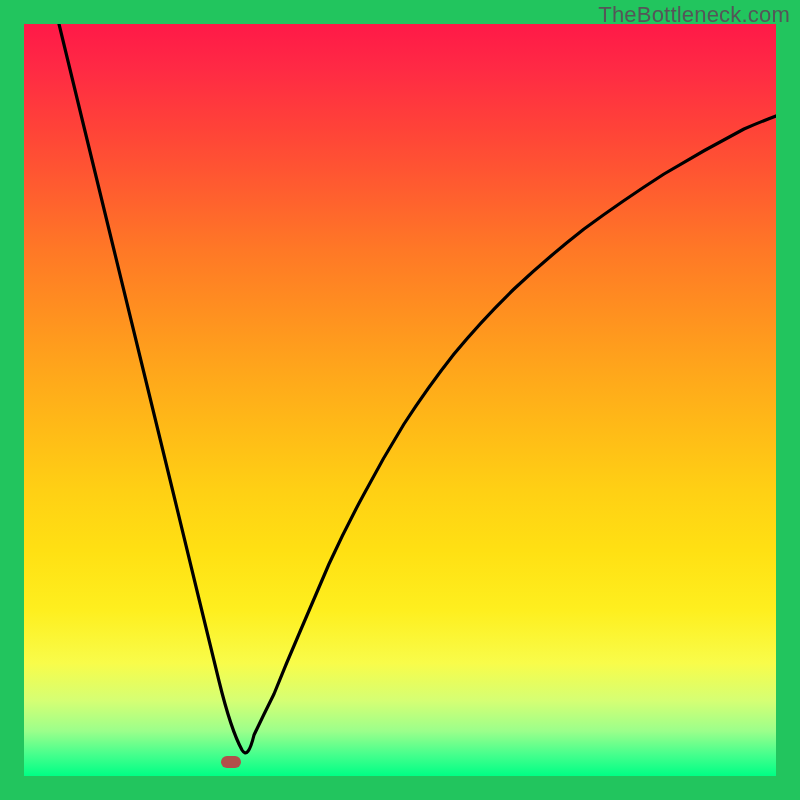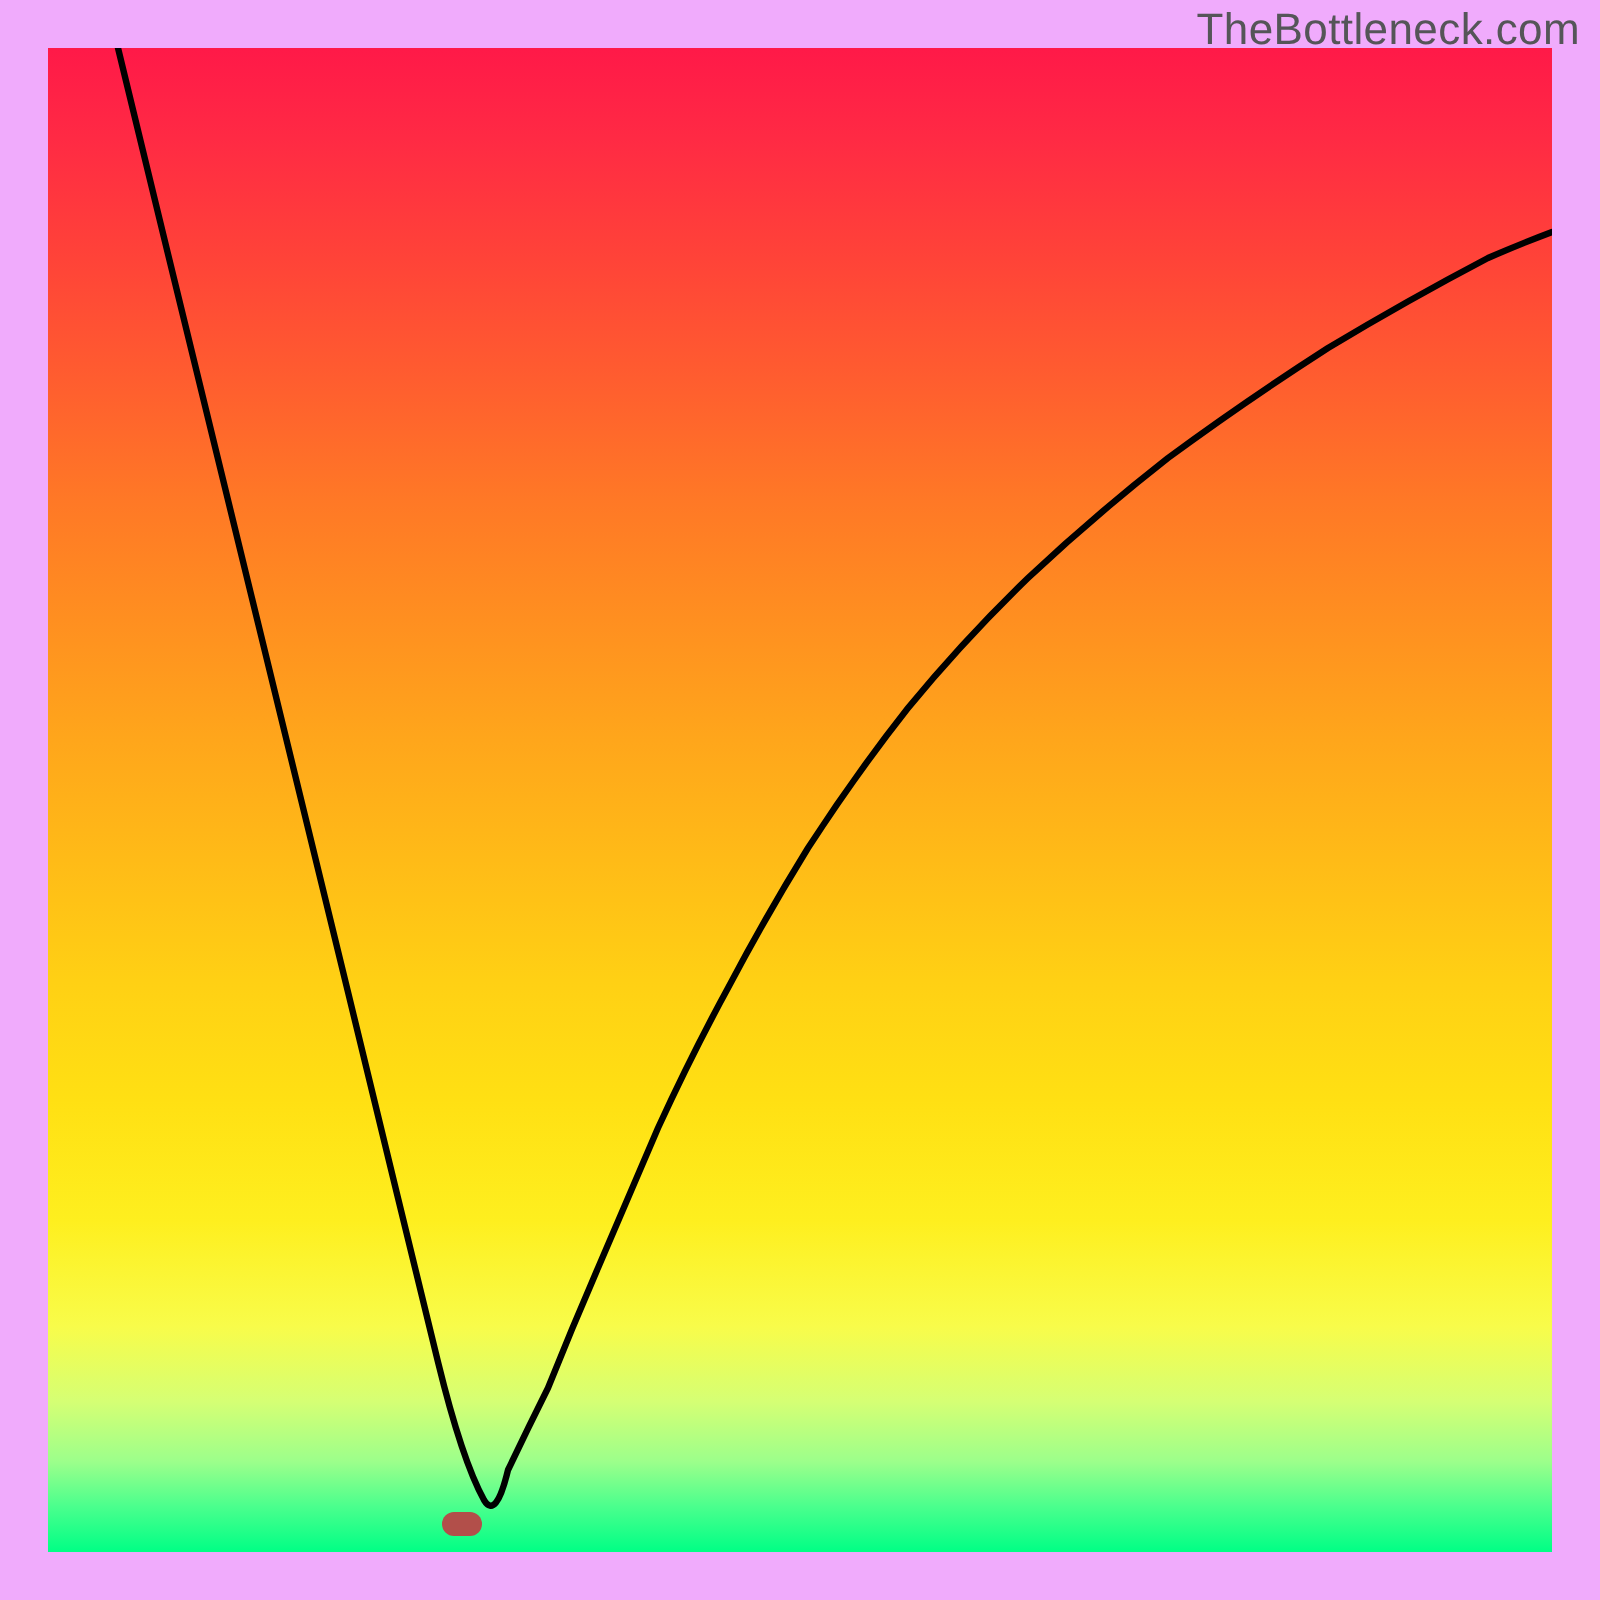--- a/index.html
+++ b/index.html
@@ -10,21 +10,21 @@
     background: #000;
     overflow: hidden;
     font-family: Arial, Helvetica, sans-serif;
   }
   .frame {
     position: absolute;
     top: 0;
     left: 0;
     width: 800px;
     height: 800px;
-    background: #f0abfc;
+    background: #22c55e;
     text-align: center;
   }
   .plot {
     position: absolute;
     top: 24px;
     left: 24px;
     width: 752px;
     height: 752px;
     background: linear-gradient(
       to bottom,

